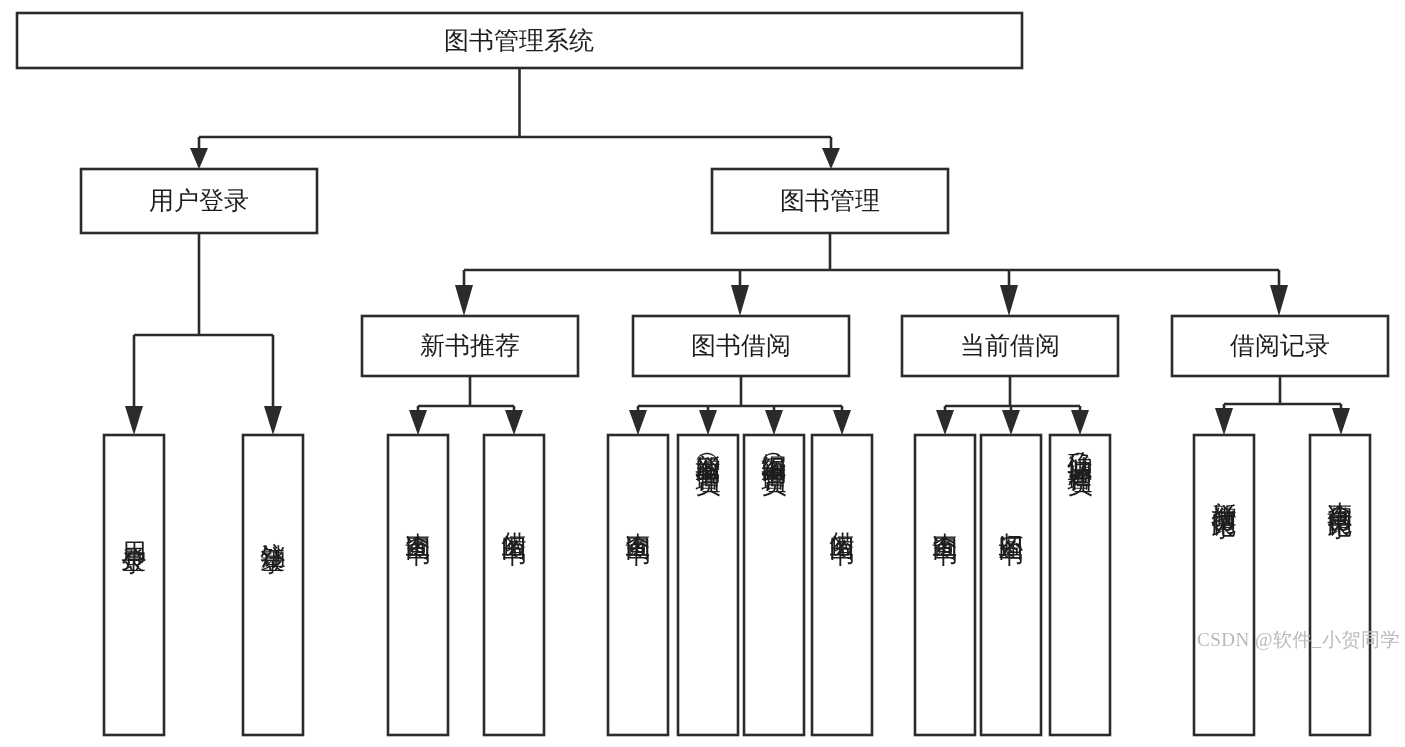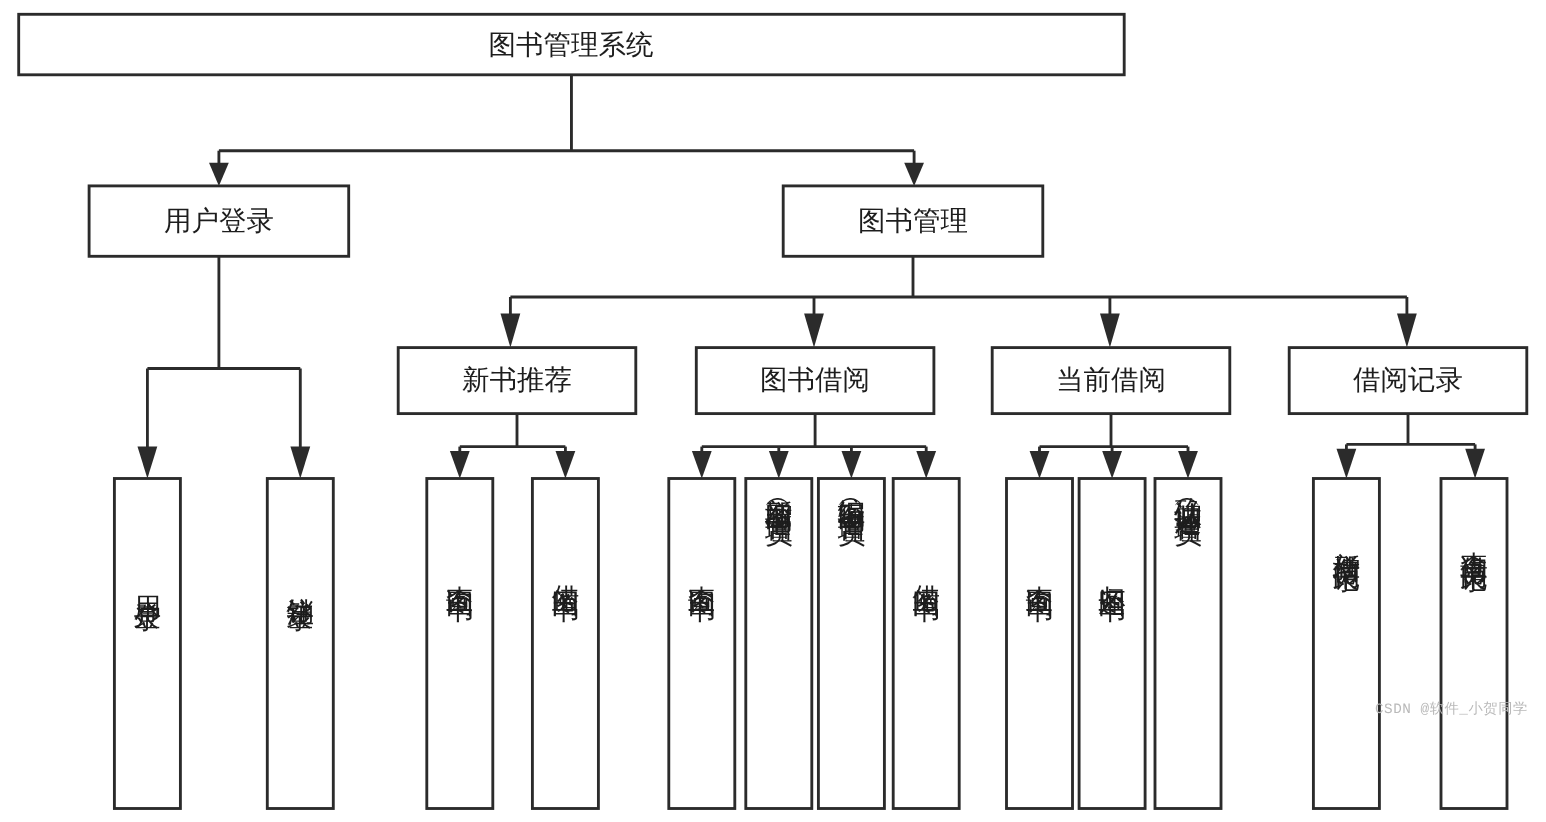--- a/index.html
+++ b/index.html
@@ -53,24 +53,24 @@
     fill: #1d1d1d;
     font-family: "DejaVu Sans", "Liberation Sans", sans-serif;
     font-size: 25px;
     text-anchor: middle;
     writing-mode: vertical-rl;
     glyph-orientation-vertical: 0;
     letter-spacing: 3px;
   }
   .watermark {
     position: absolute;
-    right: 16px;
+    right: 5px;
     bottom: 3px;
-    font-family: Liberation Mono, monospace;
-    font-size: 13px;
+    font-family: Liberation Serif, serif;
+    font-size: 19px;
     color: #b9b9b9;
     white-space: nowrap;
     user-select: none;
     letter-spacing: 0.5px;
   }
 </style>
 </head>
 <body>
 
 <div id="diagram-root">

